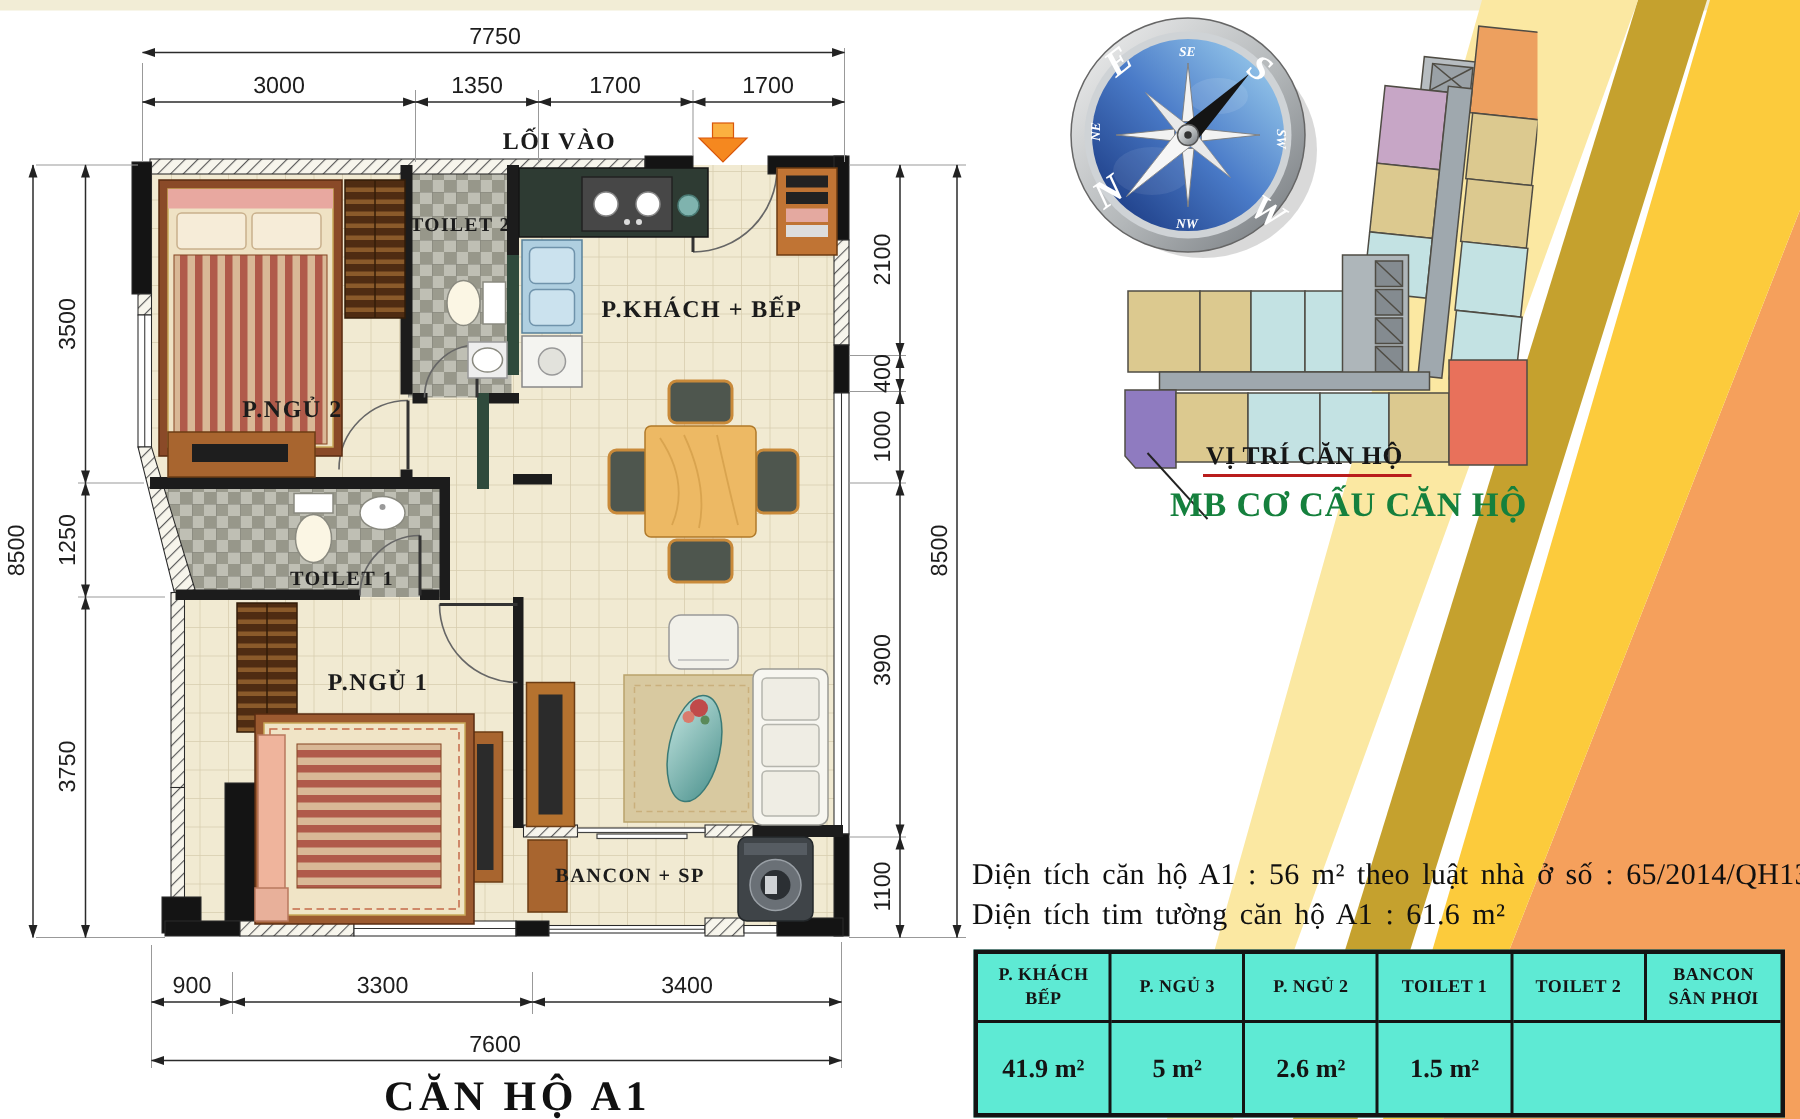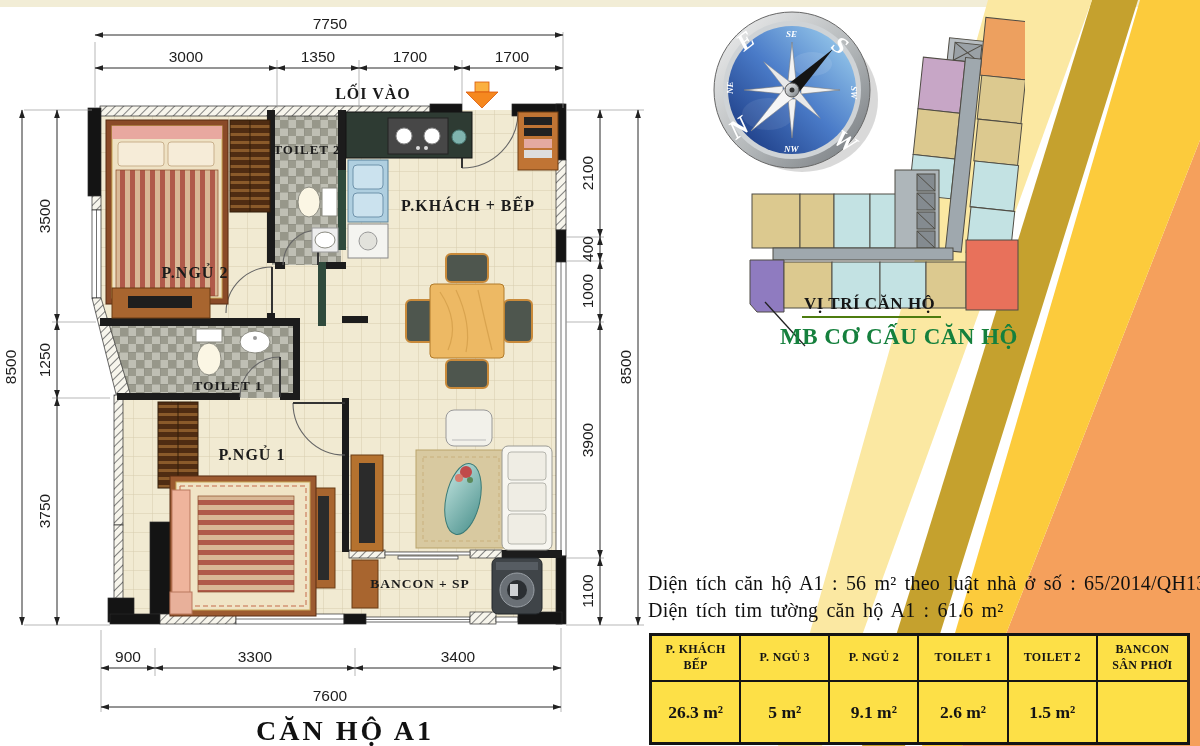--- a/index.html
+++ b/index.html
@@ -3,26 +3,26 @@
 <meta charset="utf-8">
 <style>
   html,body{margin:0;padding:0;background:#fff;}
   #stage{position:relative;width:1200px;height:746px;overflow:hidden;background:#ffffff;
          font-family:"Liberation Serif", serif;}
   .abs{position:absolute;}
   svg{display:block;}
   svg text{font-family:"Liberation Serif", serif;}
   .dimtxt{font-family:"Liberation Sans", sans-serif;font-size:15.5px;fill:#1d1d1d;}
   .roomtxt{fill:#1b1b1b;font-weight:600;letter-spacing:1px;}
-  .pointer-label{font-size:17px;font-weight:600;color:#161616;border-bottom:2px solid #4d7c0f;
+  .pointer-label{font-size:17px;font-weight:600;color:#161616;border-bottom:2px solid #b91c1c;
                  padding:0 6px 2px 2px;letter-spacing:.5px;}
   .site-caption{font-size:23px;font-weight:600;color:#15803d;letter-spacing:.5px;}
   .info-line{font-size:20px;color:#101010;letter-spacing:.2px;word-spacing:3px;line-height:27px;white-space:nowrap;}
   #area-table{display:grid;grid-template-columns:repeat(6,1fr);grid-template-rows:46px 60px;
-              width:541px;background:#fde047;border:3px solid #141414;box-sizing:border-box;}
+              width:541px;background:#5eead4;border:3px solid #141414;box-sizing:border-box;}
   #area-table .cell{border-right:2px solid #141414;display:flex;align-items:center;justify-content:center;
                     text-align:center;color:#141414;}
   #area-table .cell:nth-child(6n){border-right:none;}
   #area-table .hcell{border-bottom:2px solid #141414;font-size:12px;font-weight:700;line-height:1.3;
                      letter-spacing:.3px;padding:2px 4px;}
   #area-table .vcell{font-size:17.5px;font-weight:700;}
 </style>
 </head>
 <body>
 
@@ -423,20 +423,19 @@
     <div class="info-line">Diện tích tim tường căn hộ A1 : 61.6 m²</div>
   </div>
 
   <div id="area-table" class="abs" style="left:649px;top:633px">
     <div class="cell hcell">P. KHÁCH BẾP</div>
     <div class="cell hcell">P. NGỦ 3</div>
     <div class="cell hcell">P. NGỦ 2</div>
     <div class="cell hcell">TOILET 1</div>
     <div class="cell hcell">TOILET 2</div>
     <div class="cell hcell">BANCON SÂN PHƠI</div>
-    <div class="cell vcell">26.3 m²</div>
+    <div class="cell vcell">41.9 m²</div>
     <div class="cell vcell">5 m²</div>
-    <div class="cell vcell">9.1 m²</div>
     <div class="cell vcell">2.6 m²</div>
     <div class="cell vcell">1.5 m²</div>
   </div>
 
 </div>
 
 </body></html>

